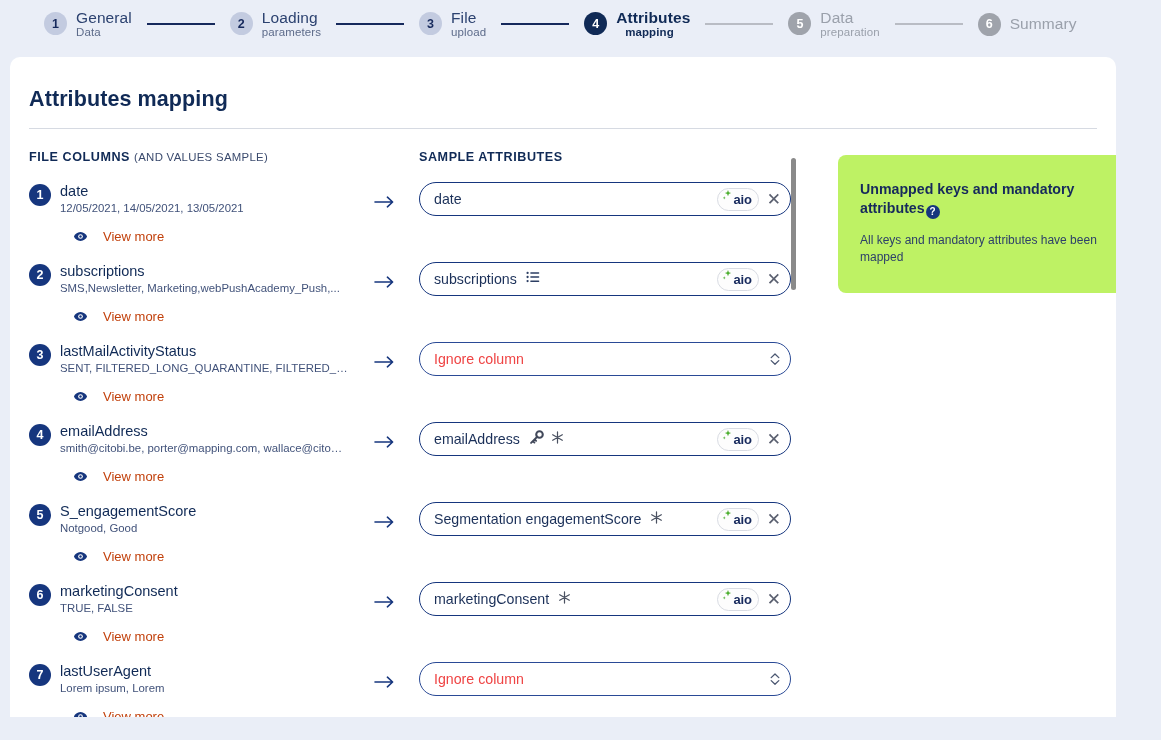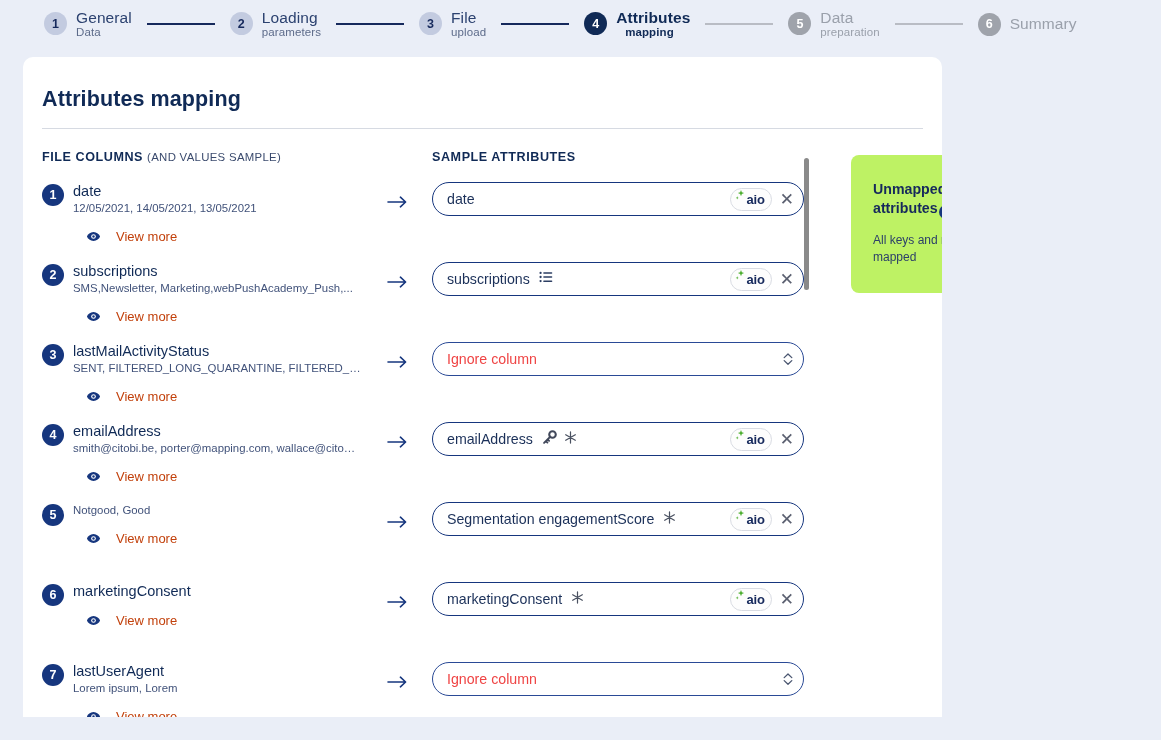--- a/index.html
+++ b/index.html
@@ -65,26 +65,25 @@
     background: #16295c;
     flex: 0 0 auto;
   }
   .connector.muted { background: #b9bcc4; }
 
   
   .card {
     position: absolute;
     left: 10px;
     top: 57px;
-    width: 919px;
+    width: 1106px;
     height: 660px;
     background: #ffffff;
     border-radius: 10px 10px 0 0;
     overflow: hidden;
-    margin-left: 13px;
   }
 
   .page-title {
     font-size: 21.5px;
     font-weight: 700;
     color: #102a56;
     letter-spacing: .1px;
     padding: 30px 0 0 19px;
   }
   .title-rule {
@@ -429,40 +428,42 @@
                 <span>View more</span>
               </div>
             </div>
             <span class="arrow"><svg width="21" height="14" viewBox="0 0 21 14" fill="none">
                 <path d="M1 7h17M13.4 2.2L18.6 7l-5.2 4.8" stroke="#16367e" stroke-width="1.6" stroke-linecap="round" stroke-linejoin="round"></path>
               </svg></span>
           </div>
           <div class="frow">
             <div class="num">5</div>
             <div class="fbody">
+              <div class="fname">S_engagementScore</div>
               <div class="fvals">Notgood, Good</div>
               <div class="viewmore">
                 <span>
                   <svg class="eye-icon" width="15" height="15" viewBox="0 0 16 16" fill="none">
                     <path d="M8 3.2C4.6 3.2 1.9 5.6 1 8c.9 2.4 3.6 4.8 7 4.8S14.1 10.4 15 8c-.9-2.4-3.6-4.8-7-4.8z" fill="#16367e"></path>
                     <circle cx="8" cy="8" r="2.5" fill="#ffffff"></circle>
                     <circle cx="8" cy="8" r="1.3" fill="#16367e"></circle>
                   </svg>
                 </span>
                 <span>View more</span>
               </div>
             </div>
             <span class="arrow"><svg width="21" height="14" viewBox="0 0 21 14" fill="none">
                 <path d="M1 7h17M13.4 2.2L18.6 7l-5.2 4.8" stroke="#16367e" stroke-width="1.6" stroke-linecap="round" stroke-linejoin="round"></path>
               </svg></span>
           </div>
           <div class="frow">
             <div class="num">6</div>
             <div class="fbody">
               <div class="fname">marketingConsent</div>
+              <div class="fvals">TRUE, FALSE</div>
               <div class="viewmore">
                 <span>
                   <svg class="eye-icon" width="15" height="15" viewBox="0 0 16 16" fill="none">
                     <path d="M8 3.2C4.6 3.2 1.9 5.6 1 8c.9 2.4 3.6 4.8 7 4.8S14.1 10.4 15 8c-.9-2.4-3.6-4.8-7-4.8z" fill="#16367e"></path>
                     <circle cx="8" cy="8" r="2.5" fill="#ffffff"></circle>
                     <circle cx="8" cy="8" r="1.3" fill="#16367e"></circle>
                   </svg>
                 </span>
                 <span>View more</span>
               </div>

